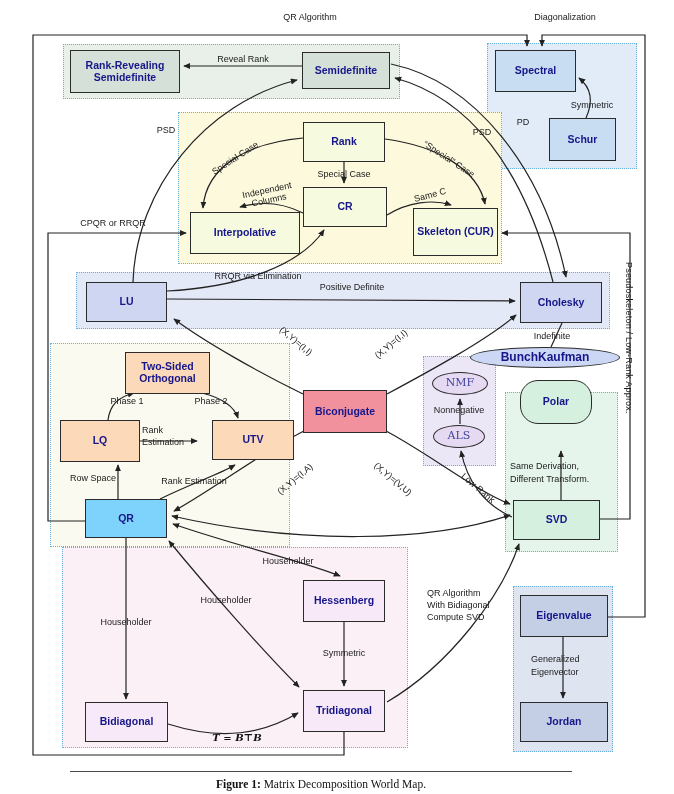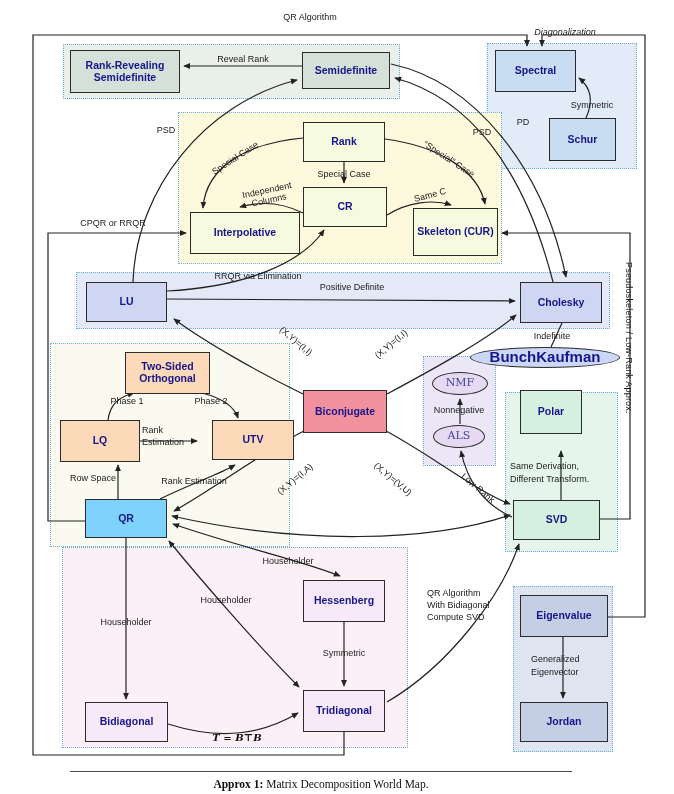--- a/index.html
+++ b/index.html
@@ -26,43 +26,43 @@
   #node-rank-revealing-semidefinite{left:70px;top:50px;width:110px;height:43px;background:#d5e1d8;}
   #node-semidefinite{left:302px;top:52px;width:88px;height:37px;background:#d5e1d8;}
   #node-spectral{left:495px;top:50px;width:81px;height:42px;background:#c9ddf2;}
   #node-schur{left:549px;top:118px;width:67px;height:43px;background:#c9ddf2;}
   #node-rank{left:303px;top:122px;width:82px;height:40px;background:#f6fadf;}
   #node-cr{left:303px;top:187px;width:84px;height:40px;background:#f6fadf;}
   #node-interpolative{left:190px;top:212px;width:110px;height:42px;background:#f6fadf;}
   #node-skeleton{left:413px;top:208px;width:85px;height:48px;background:#f6fadf;}
   #node-lu{left:86px;top:282px;width:81px;height:40px;background:#ced6f2;}
   #node-cholesky{left:520px;top:282px;width:82px;height:41px;background:#ced6f2;}
-  #node-bunchkaufman{left:470px;top:347px;width:150px;height:21px;background:#ccd7f5;font-size:15px;text-align:center;}
+  #node-bunchkaufman{left:470px;top:347px;width:150px;height:21px;background:#ccd7f5;font-size:12px;text-align:center;}
   #node-two-sided-orthogonal{left:125px;top:352px;width:85px;height:42px;background:#fbd9b9;}
   #node-lq{left:60px;top:420px;width:80px;height:42px;background:#fbd9b9;}
   #node-utv{left:212px;top:420px;width:82px;height:40px;background:#fbd9b9;}
   #node-qr{left:85px;top:499px;width:82px;height:39px;background:#7dd3fc;}
   #node-biconjugate{left:303px;top:390px;width:84px;height:43px;background:#f2919e;}
   #node-nmf{left:432px;top:372px;width:56px;height:23px;background:#e6d9f2;
             font-family:"DejaVu Serif",serif;font-weight:normal;color:#43439e;font-size:11px;}
   #node-als{left:433px;top:425px;width:52px;height:23px;background:#e6d9f2;
             font-family:"DejaVu Serif",serif;font-weight:normal;color:#43439e;font-size:11px;}
-  #node-polar{left:520px;top:390px;width:62px;height:44px;background:#d5f0df;}
+  #node-polar{left:520px;top:380px;width:72px;height:44px;background:#d5f0df;border-radius:18px;}
   #node-svd{left:513px;top:500px;width:87px;height:40px;background:#d5f0df;}
   #node-hessenberg{left:303px;top:580px;width:82px;height:42px;background:#f8e9f8;}
   #node-tridiagonal{left:303px;top:690px;width:82px;height:42px;background:#f8e9f8;}
   #node-bidiagonal{left:85px;top:702px;width:83px;height:40px;background:#f8e9f8;}
   #node-eigenvalue{left:520px;top:595px;width:88px;height:42px;background:#c4cfe6;}
   #node-jordan{left:520px;top:702px;width:88px;height:40px;background:#c4cfe6;}
   
   .lb{position:absolute;font-size:9px;color:#1a1a1a;white-space:pre;z-index:3;
       transform:translate(-50%,-50%);}
   .la{transform:none;white-space:pre;line-height:12px;}
   #lbl-qr-algorithm{left:310px;top:17px;}
-  #lbl-diagonalization{left:565px;top:32px;font-style:italic;}
+  #lbl-diagonalization{left:565px;top:17px;}
   #lbl-reveal-rank{left:243px;top:59px;}
   #lbl-symmetric-schur{left:592px;top:105px;}
   #lbl-psd-left{left:166px;top:130px;}
   #lbl-psd-right{left:482px;top:132px;}
   #lbl-pd{left:523px;top:122px;}
   #lbl-special-case-left{left:235px;top:158px;transform:translate(-50%,-50%) rotate(-33deg);}
   #lbl-special-case-mid{left:344px;top:174px;}
   #lbl-special-case-right{left:449px;top:159px;transform:translate(-50%,-50%) rotate(33deg);}
   #lbl-independent{left:268px;top:195px;text-align:center;line-height:10px;
       transform:translate(-50%,-50%) rotate(-12deg);}
@@ -222,17 +222,17 @@
   <div class="lb" id="lbl-householder-hess">Householder</div>
   <div class="lb" id="lbl-householder-tri">Householder</div>
   <div class="lb" id="lbl-householder-bi">Householder</div>
   <div class="lb" id="lbl-symmetric-tri">Symmetric</div>
   <div class="lb la" id="lbl-qr-bidiag"><span>QR Algorithm</span><br><span>With Bidiagonal</span><br><span>Compute SVD</span></div>
   <div class="lb" id="lbl-t-btb">T = B⊤B</div>
   <div class="lb la" id="lbl-generalized"><span>Generalized</span><br><span>Eigenvector</span></div>
 
   <div id="rule"></div>
   <div id="caption">
-    <span class="fb">Approx 1:</span>
+    <span class="fb">Figure 1:</span>
     <span>Matrix Decomposition World Map.</span>
   </div>
 
 </div>
 
 </body></html>

